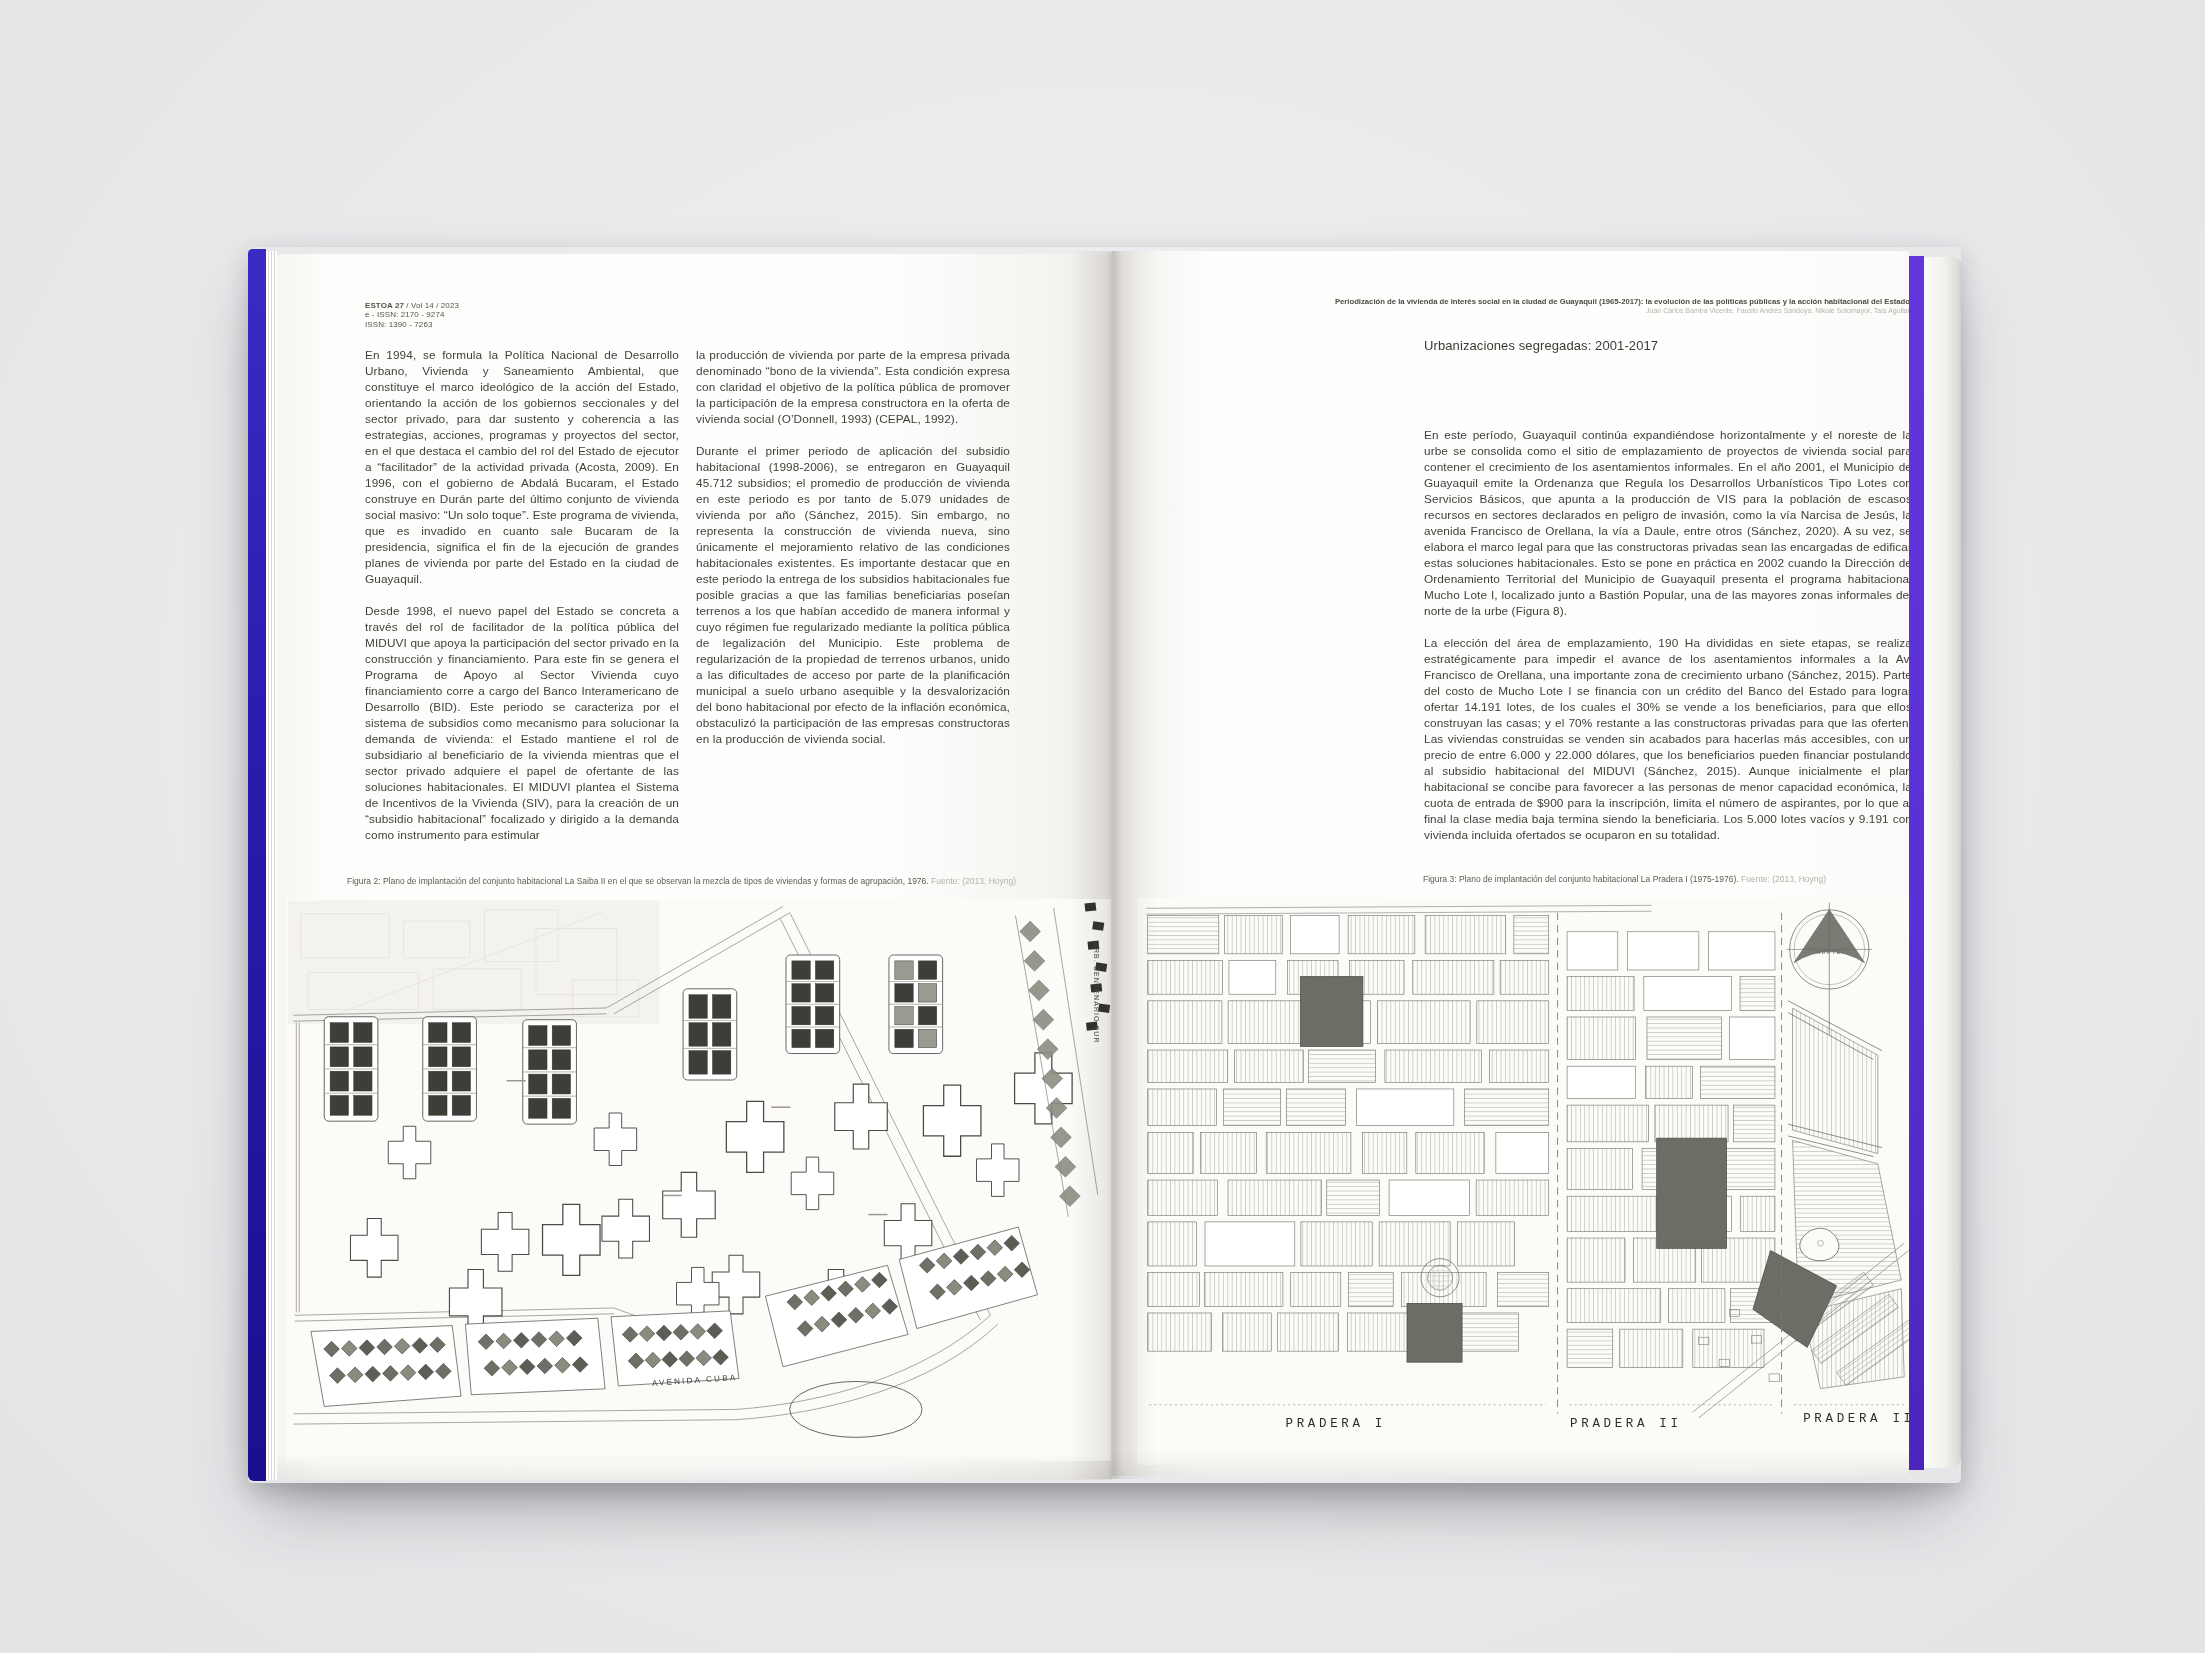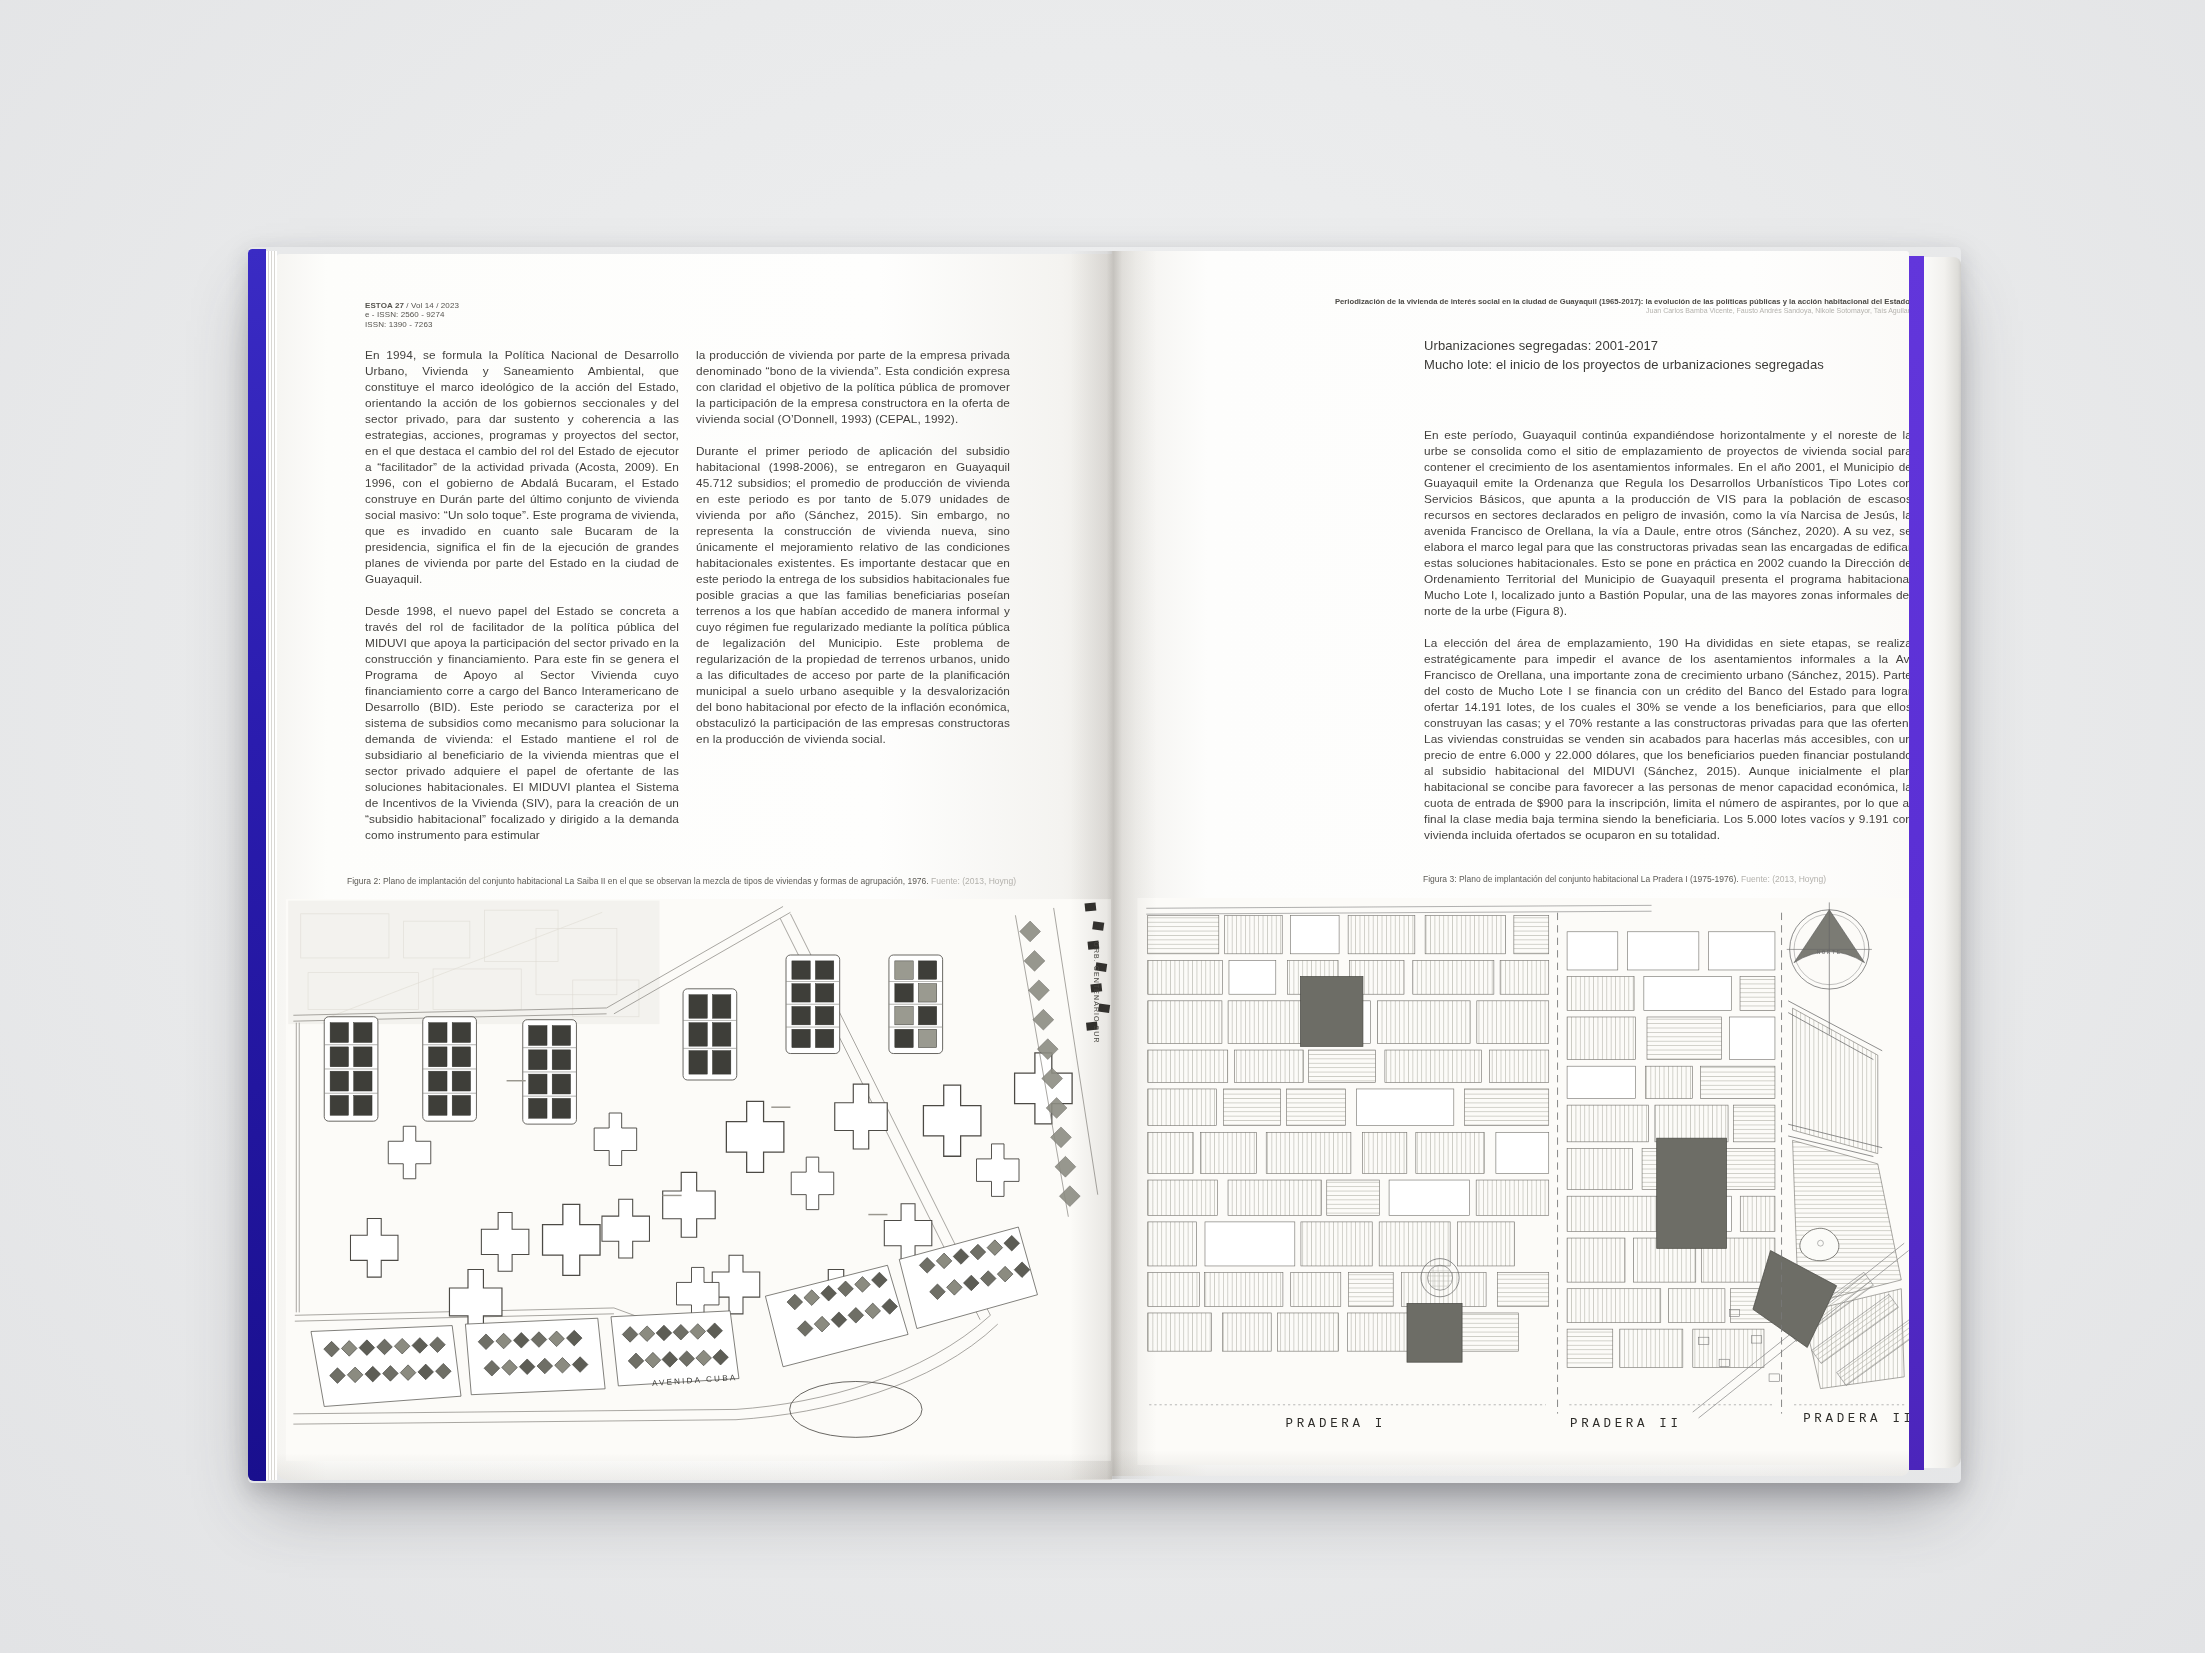--- a/index.html
+++ b/index.html
@@ -83,21 +83,21 @@
 </head>
 <body>
 
 <div class="book">
   <div class="spine-left"></div>
   <div class="edge-left"></div>
 
   <div class="page page-left">
     <div class="jheader">
       <div><span class="b">ESTOA 27</span><span> / Vol 14 / 2023</span></div>
-      <div>e - ISSN: 2560 - 9274</div>
+      <div>e - ISSN: 2170 - 9274</div>
       <div>ISSN: 1390 - 7263</div>
     </div>
 
     <div class="colwrap col1">
       <p>En 1994, se formula la Política Nacional de Desarrollo Urbano, Vivienda y Saneamiento Ambiental, que constituye el marco ideológico de la acción del Estado, orientando la acción de los gobiernos seccionales y del sector privado, para dar sustento y coherencia a las estrategias, acciones, programas y proyectos del sector, en el que destaca el cambio del rol del Estado de ejecutor a “facilitador” de la actividad privada (Acosta, 2009). En 1996, con el gobierno de Abdalá Bucaram, el Estado construye en Durán parte del último conjunto de vivienda social masivo: “Un solo toque”. Este programa de vivienda, que es invadido en cuanto sale Bucaram de la presidencia, significa el fin de la ejecución de grandes planes de vivienda por parte del Estado en la ciudad de Guayaquil.</p>
       <p>Desde 1998, el nuevo papel del Estado se concreta a través del rol de facilitador de la política pública del MIDUVI que apoya la participación del sector privado en la construcción y financiamiento. Para este fin se genera el Programa de Apoyo al Sector Vivienda cuyo financiamiento corre a cargo del Banco Interamericano de Desarrollo (BID). Este periodo se caracteriza por el sistema de subsidios como mecanismo para solucionar la demanda de vivienda: el Estado mantiene el rol de subsidiario al beneficiario de la vivienda mientras que el sector privado adquiere el papel de ofertante de las soluciones habitacionales. El MIDUVI plantea el Sistema de Incentivos de la Vivienda (SIV), para la creación de un “subsidio habitacional” focalizado y dirigido a la demanda como instrumento para estimular</p>
     </div>
     <div class="colwrap col2">
       <p>la producción de vivienda por parte de la empresa privada denominado “bono de la vivienda”. Esta condición expresa con claridad el objetivo de la política pública de promover la participación de la empresa constructora en la oferta de vivienda social (O’Donnell, 1993) (CEPAL, 1992).</p>
       <p>Durante el primer periodo de aplicación del subsidio habitacional (1998-2006), se entregaron en Guayaquil 45.712 subsidios; el promedio de producción de vivienda en este periodo es por tanto de 5.079 unidades de vivienda por año (Sánchez, 2015). Sin embargo, no representa la construcción de vivienda nueva, sino únicamente el mejoramiento relativo de las condiciones habitacionales existentes. Es importante destacar que en este periodo la entrega de los subsidios habitacionales fue posible gracias a que las familias beneficiarias poseían terrenos a los que habían accedido de manera informal y cuyo régimen fue regularizado mediante la política pública de legalización del Municipio. Este problema de regularización de la propiedad de terrenos urbanos, unido a las dificultades de acceso por parte de la planificación municipal a suelo urbano asequible y la desvalorización del bono habitacional por efecto de la inflación económica, obstaculizó la participación de las empresas constructoras en la producción de vivienda social.</p>
@@ -339,21 +339,20 @@
   </div>
 
   <div class="page page-right">
     <div class="runhdr">
       <div class="t">Periodización de la vivienda de interés social en la ciudad de Guayaquil (1965-2017): la evolución de las políticas públicas y la acción habitacional del Estado</div>
       <div class="a">Juan Carlos Bamba Vicente, Fausto Andrés Sandoya, Nikole Sotomayor, Taís Aguilar</div>
     </div>
 
     <div class="sectitle">
       <div>Urbanizaciones segregadas: 2001-2017</div>
-      <div>Mucho lote: el inicio de los proyectos de urbanizaciones segregadas</div>
     </div>
 
     <div class="rbody">
       <p>En este período, Guayaquil continúa expandiéndose horizontalmente y el noreste de la urbe se consolida como el sitio de emplazamiento de proyectos de vivienda social para contener el crecimiento de los asentamientos informales. En el año 2001, el Municipio de Guayaquil emite la Ordenanza que Regula los Desarrollos Urbanísticos Tipo Lotes con Servicios Básicos, que apunta a la producción de VIS para la población de escasos recursos en sectores declarados en peligro de invasión, como la vía Narcisa de Jesús, la avenida Francisco de Orellana, la vía a Daule, entre otros (Sánchez, 2020). A su vez, se elabora el marco legal para que las constructoras privadas sean las encargadas de edificar estas soluciones habitacionales. Esto se pone en práctica en 2002 cuando la Dirección de Ordenamiento Territorial del Municipio de Guayaquil presenta el programa habitacional Mucho Lote I, localizado junto a Bastión Popular, una de las mayores zonas informales del norte de la urbe (Figura 8).</p>
       <p>La elección del área de emplazamiento, 190 Ha divididas en siete etapas, se realiza estratégicamente para impedir el avance de los asentamientos informales a la Av. Francisco de Orellana, una importante zona de crecimiento urbano (Sánchez, 2015). Parte del costo de Mucho Lote I se financia con un crédito del Banco del Estado para lograr ofertar 14.191 lotes, de los cuales el 30% se vende a los beneficiarios, para que ellos construyan las casas; y el 70% restante a las constructoras privadas para que las oferten. Las viviendas construidas se venden sin acabados para hacerlas más accesibles, con un precio de entre 6.000 y 22.000 dólares, que los beneficiarios pueden financiar postulando al subsidio habitacional del MIDUVI (Sánchez, 2015). Aunque inicialmente el plan habitacional se concibe para favorecer a las personas de menor capacidad económica, la cuota de entrada de $900 para la inscripción, limita el número de aspirantes, por lo que al final la clase media baja termina siendo la beneficiaria. Los 5.000 lotes vacíos y 9.191 con vivienda incluida ofertados se ocuparon en su totalidad.</p>
     </div>
 
     <div class="caption cap-right">
       <span>Figura 3: Plano de implantación del conjunto habitacional La Pradera I (1975-1976).</span><span class="src"> Fuente: (2013, Hoyng)</span>
     </div>

